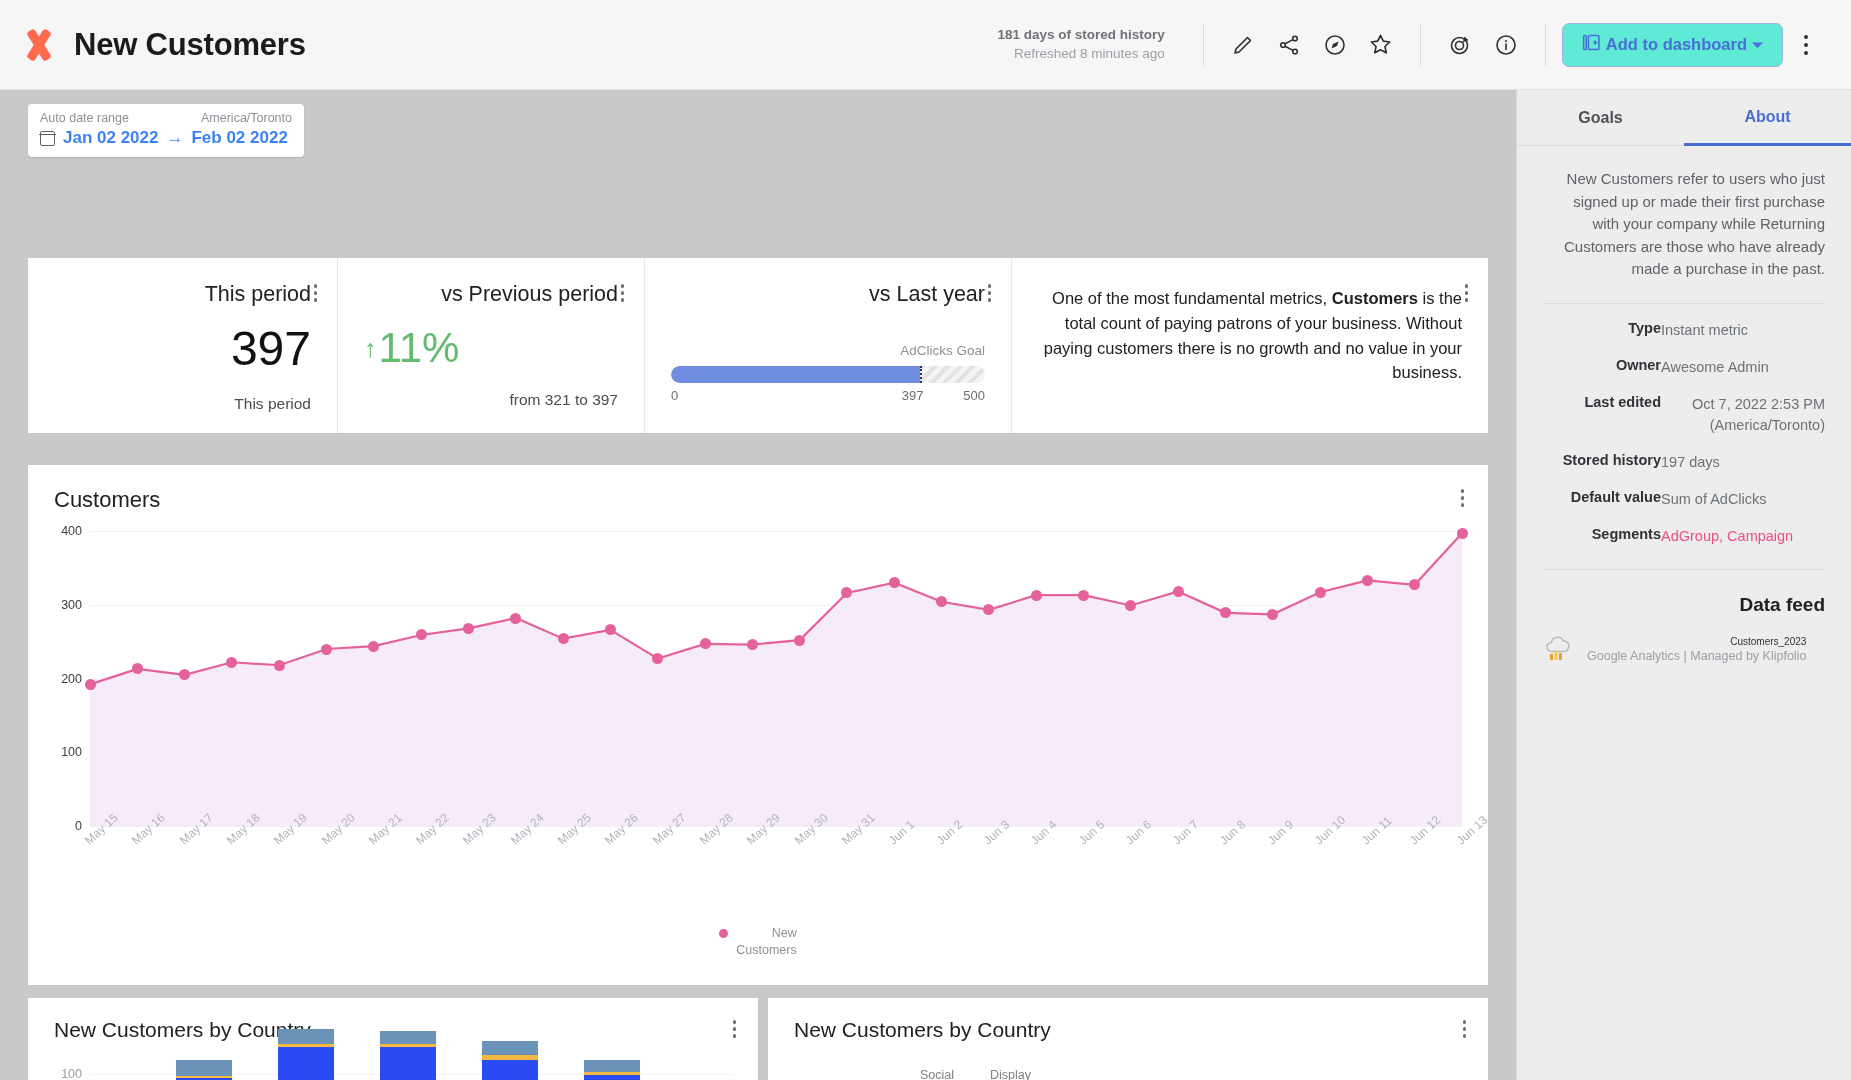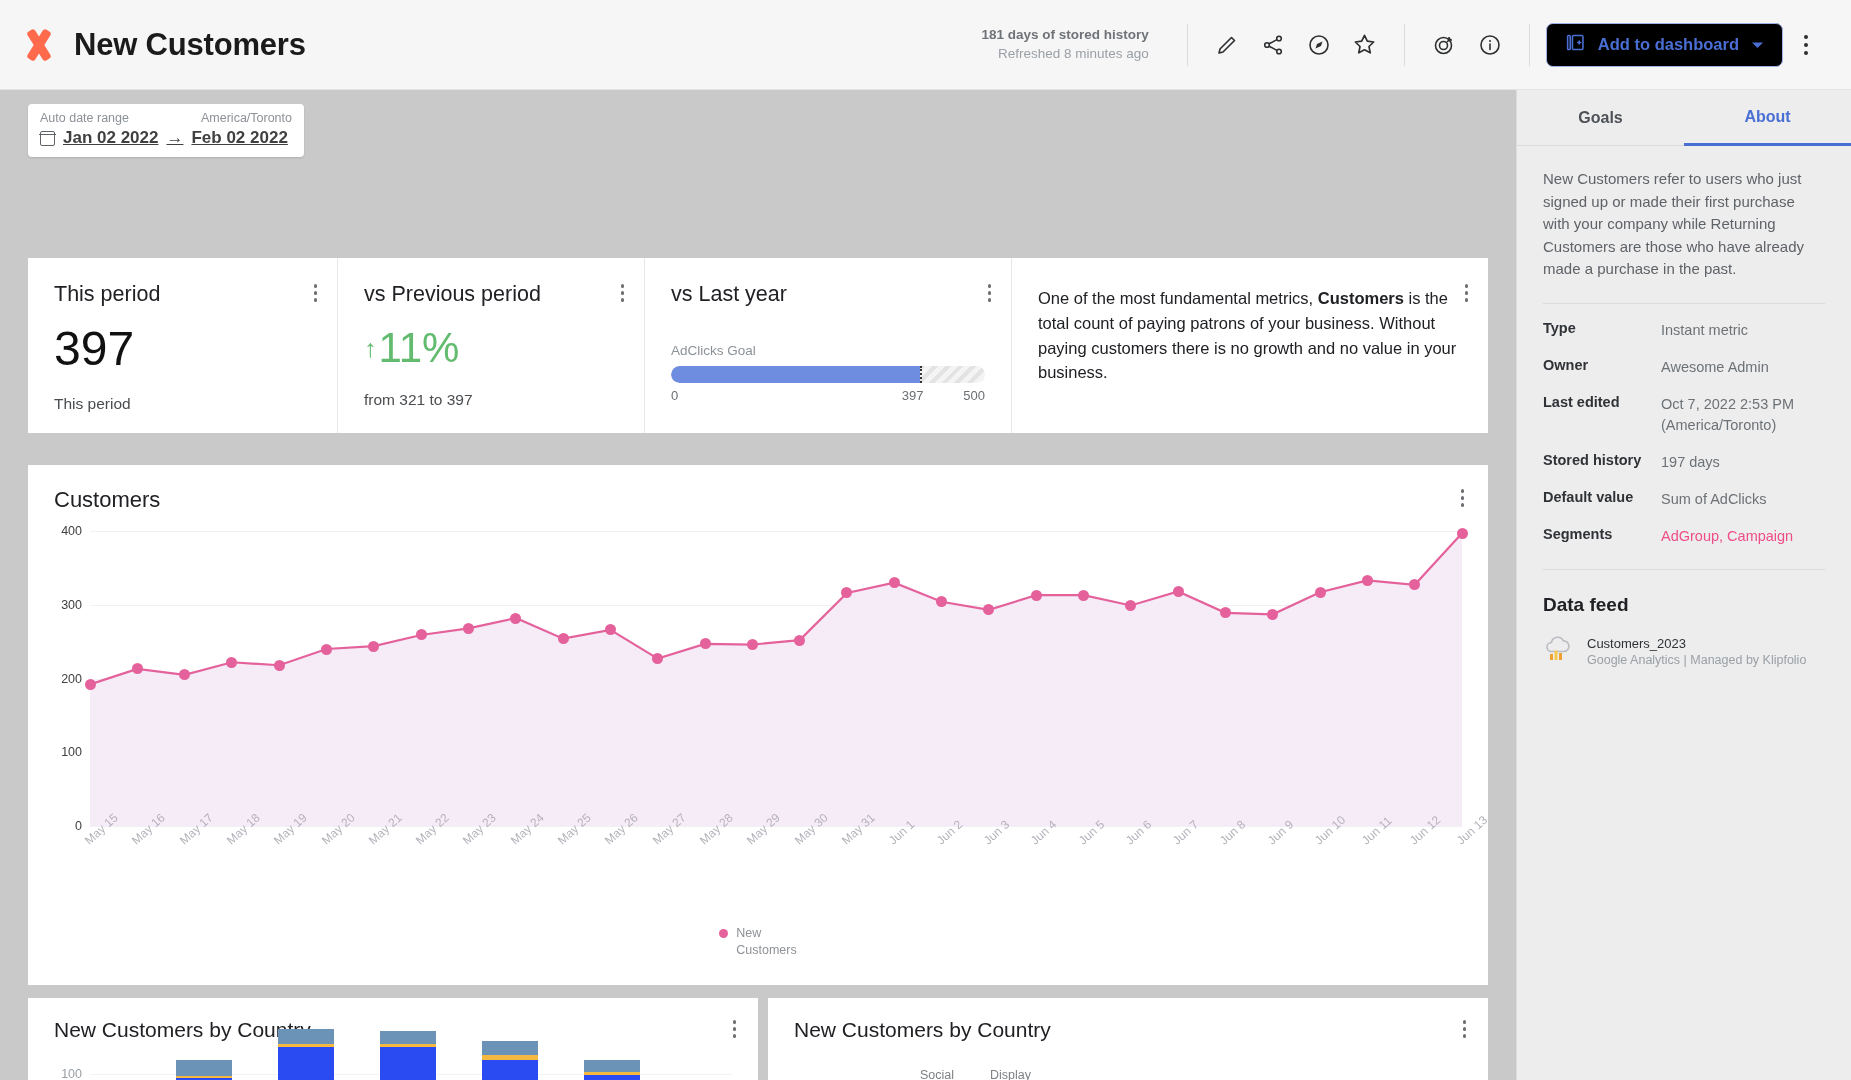--- a/index.html
+++ b/index.html
@@ -29,39 +29,39 @@
   .history { text-align: right; line-height: 1.35; margin-right: 22px; }
   .history .h1 { font-size: 13.5px; font-weight: 700; color: #6f7378; }
   .history .h2 { font-size: 13.5px; color: #9aa0a6; }
   .vdiv { width:1px; height:42px; background:#dcdcdc; margin:0 16px; }
   .icon-btn {
     width: 46px; height: 46px; display:flex; align-items:center; justify-content:center;
     border-radius:6px; color:#2d2f31; cursor:pointer;
   }
   .icon-btn svg { display:block; }
   .add-dash {
-    display:flex; align-items:center; gap:12px; border:1px solid #9fb2e8;
+    display:flex; align-items:center; gap:4px; border:1px solid #9fb2e8;
     border-radius:7px; padding: 0 18px; height: 44px; color:#4a6fd4;
-    font-size:16.5px; font-weight:700; cursor:pointer; background:#000000;
+    font-size:16.5px; font-weight:700; cursor:pointer; background:#5eead4;
   }
   .kebab-v { display:flex; flex-direction:column; gap:4px; align-items:center; }
   .kebab-v i { width:4px; height:4px; border-radius:50%; background:#2d2f31; display:block; }
 
   
-  .body { display:flex; height: calc(1080px - 90px); }
+  .body { display:flex; height: calc(1080px - 90px); text-align: right; }
   .left { width: 1516px; position: relative; background:#c9c9c9; overflow:hidden; }
   .right { width: 335px; background:#ededed; border-left:1px solid #dcdcdc; }
 
   
   .daterange {
     position:absolute; left:28px; top:14px; background:#fff; border-radius:4px;
     padding:7px 12px 9px; width: 276px; box-shadow:0 1px 2px rgba(0,0,0,.12);
   }
   .dr-top { display:flex; justify-content:space-between; font-size:12.5px; color:#8c9197; }
-  .dr-bot { display:flex; align-items:center; gap:8px; margin-top:3px; font-size:17px; font-weight:700; color:#404040;text-decoration:underline;}
+  .dr-bot { display:flex; align-items:center; gap:8px; margin-top:3px; font-size:17px; font-weight:700; color:#3b82f6;}
   .cal-ico { width:15px; height:15px; border:1.6px solid #5f6368; border-radius:2px; position:relative; }
   .cal-ico::before{content:"";position:absolute;left:-1.6px;right:-1.6px;top:2px;height:1.6px;background:#5f6368;}
 
   
   .summary {
     position:absolute; left:28px; top:168px; width:1460px; height:175px;
     background:#fff; display:flex;
   }
   .sum-cell { flex:1 1 0; padding: 24px 26px 0; position:relative; border-right:1px solid #e8e8e8; }
   .sum-cell:last-child { border-right:none; }
@@ -138,21 +138,21 @@
   .tab.active{ color:#4a6fd4; border-bottom:3px solid #4a6fd4; }
   .side-pad{ padding: 22px 26px 0; }
   .side-desc{ font-size:15px; line-height:1.5; color:#5f6368; }
   .hr{ height:1px; background:#dcdcdc; margin: 22px 0 0; }
   .kv{ display:flex; padding: 16px 0 0; font-size:14.5px; }
   .kv .k{ width:118px; color:#2f3236; font-weight:700; flex:none; }
   .kv .v{ color:#6d7277; line-height:1.45; }
   .kv .v.pink{ color:#ef4d88; }
   .side-h{ font-size:19px; color:#202124; font-weight:700; margin-top:24px; }
   .feed{ display:flex; gap:13px; align-items:flex-start; margin-top:20px; }
-  .feed-txt .f1{ font-size:13px; color:#2f3236; }
+  .feed-txt .f1{ font-size:10px; color:#2f3236; }
   .feed-txt .f2{ font-size:12.5px; color:#9aa0a6; margin-top:2px; }
 </style>
 </head>
 <body>
 
 <div class="topbar">
   <div class="brand">
     <div class="logo-x"></div>
     <div class="page-title">New Customers</div>
   </div>

